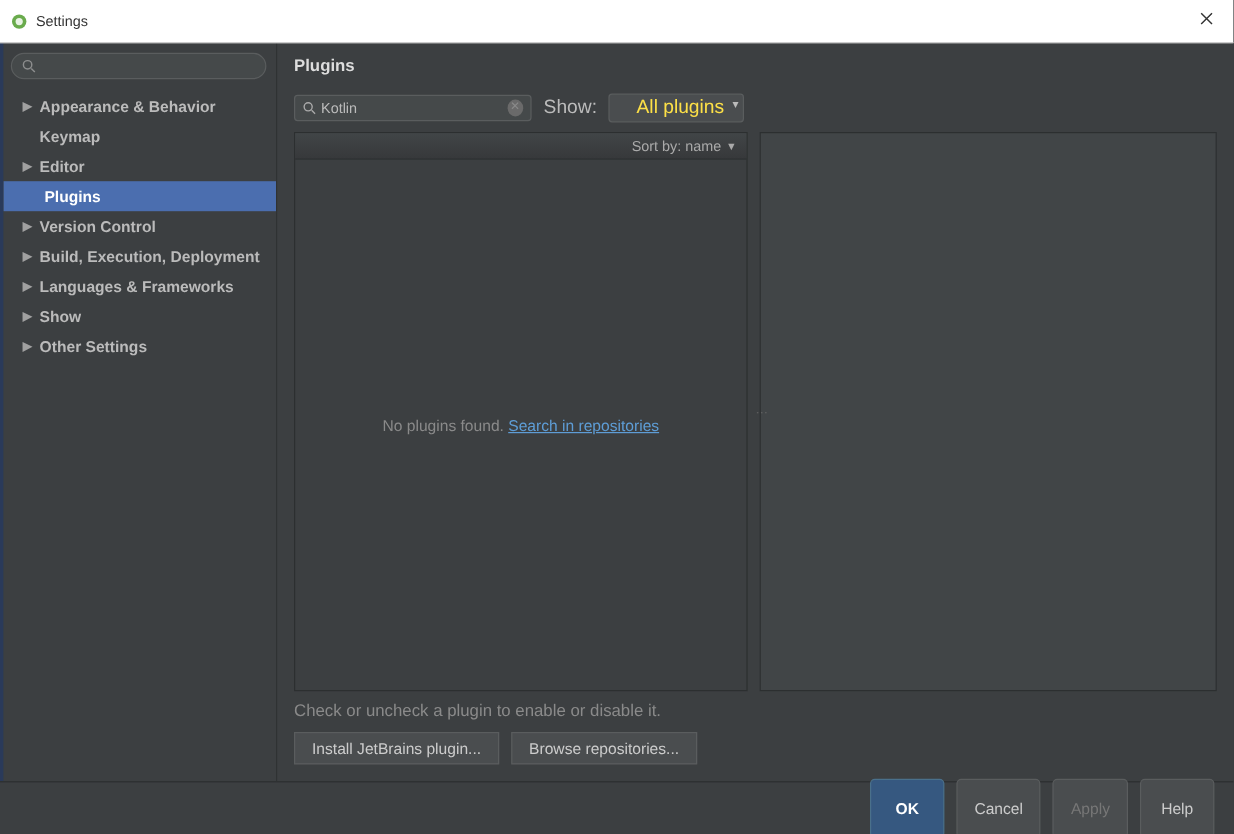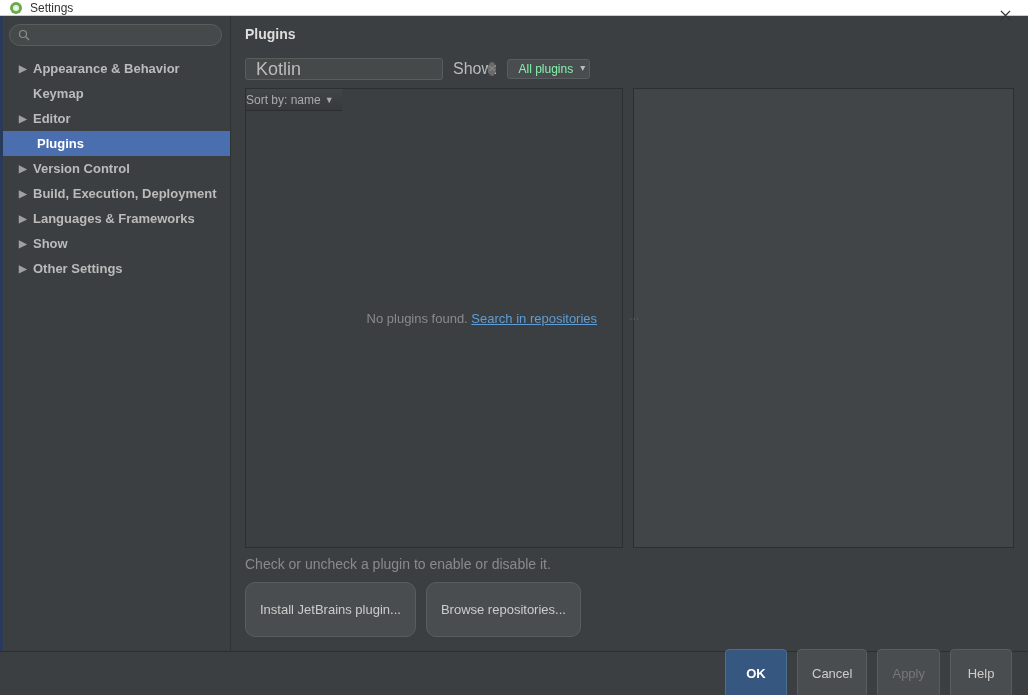--- a/index.html
+++ b/index.html
@@ -8,21 +8,21 @@
       font-size: 13px;
       background: #3c3f41;
       color: #bbbbbb;
       width: 1028px;
       height: 695px;
       overflow: hidden;
       display: flex;
       flex-direction: column;
     }
     .titlebar {
-      height: 16px;
+      height: 36px;
       background: #ffffff;
       display: flex;
       align-items: center;
       padding: 0 8px;
       border-bottom: 1px solid #ccc;
       position: relative;
     }
     .titlebar-icon {
       width: 16px; height: 16px;
       margin-right: 6px;
@@ -134,41 +134,41 @@
       align-items: center;
       padding: 0 6px;
       position: relative;
     }
     .plugin-search input {
       flex: 1;
       background: transparent;
       border: none;
       outline: none;
       color: #bbb;
-      font-size: 18px;
+      font-size: 12px;
       margin-left: 4px;
     }
     .plugin-search .clear {
       color: #8a8a8a;
       cursor: pointer;
       width: 14px; height: 14px;
       border-radius: 50%;
       background: #6a6a6a;
       display: flex; align-items: center; justify-content: center;
       font-size: 10px;
       line-height: 1;
     }
     .show-label { color: #bbb; font-size: 16px; }
     .show-select {
       background: #4a4d4f;
       border: 1px solid #5a5d5e;
-      color: #86efac;
-      padding: 2px 16px 2px 10px;
+      color: #fde047;
+      padding: 2px 16px 2px 22px;
       border-radius: 3px;
-      font-size: 12px;
+      font-size: 16px;
       position: relative;
       cursor: pointer;
     }
     .show-select::after {
       content: "▾";
       position: absolute;
       right: 4px;
       top: 2px;
       font-size: 10px;
       color: #bbb;
@@ -177,21 +177,21 @@
       display: flex;
       gap: 10px;
       flex: 1;
       min-height: 0;
     }
     .list-panel {
       width: 378px;
       border: 1px solid #2c2f30;
       background: #3c3f41;
       display: flex;
-      flex-direction: row;
+      flex-direction: column;
       position: relative;
     }
     .sort-bar {
       height: 22px;
       background: linear-gradient(#414547, #37393b);
       border-bottom: 1px solid #2c2f30;
       display: flex;
       align-items: center;
       justify-content: flex-end;
       padding-right: 8px;
@@ -238,22 +238,22 @@
     }
     .action-buttons {
       display: flex;
       gap: 10px;
       margin-bottom: 14px;
     }
     .btn {
       background: #4a4d4f;
       border: 1px solid #5a5d5e;
       color: #ccc;
-      padding: 19px 14px;
-      border-radius: 10px;
+      padding: 5px 14px;
+      border-radius: 0;
       font-size: 13px;
       cursor: pointer;
     }
     .footer {
       height: 44px;
       border-top: 1px solid #2c2f30;
       display: flex;
       align-items: center;
       justify-content: flex-end;
       padding: 0 16px;

